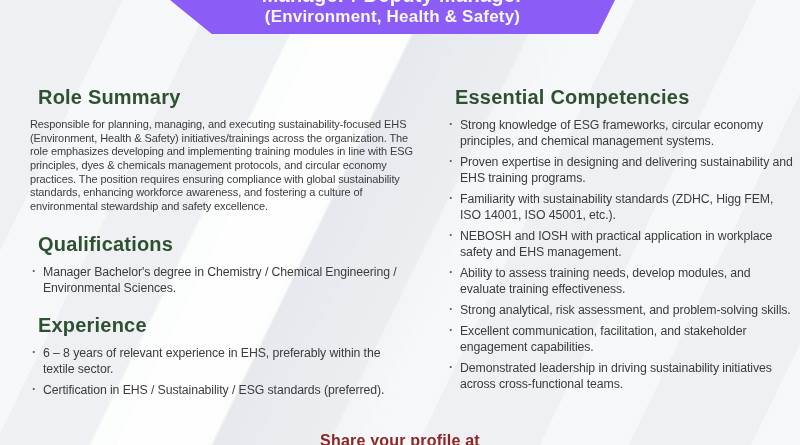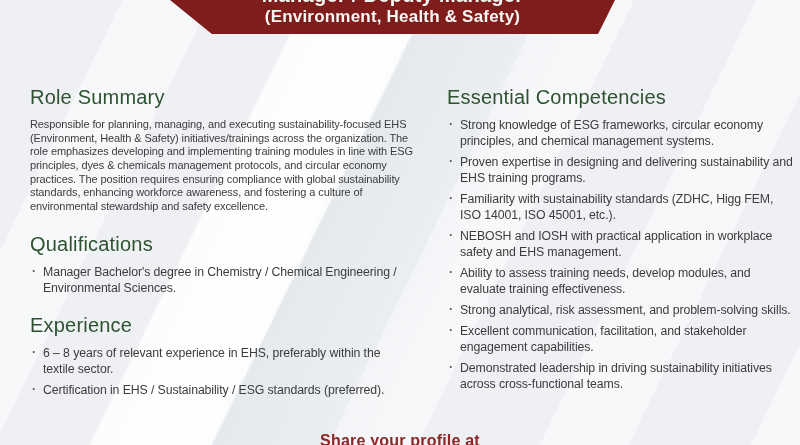--- a/index.html
+++ b/index.html
@@ -10,43 +10,43 @@
     background-color:#eef0f3;
     background-image:
       linear-gradient(116deg, rgba(255,255,255,0) 30%, rgba(255,255,255,.85) 30.3%, rgba(255,255,255,.85) 42%, rgba(219,224,229,.45) 42.3%, rgba(255,255,255,0) 58%),
       repeating-linear-gradient(116deg, rgba(255,255,255,0) 0 110px, rgba(255,255,255,.5) 110px 190px);
     color:#3c3c3c;
   }
 
   
   .banner {
     position:absolute; left:170px; top:0; width:445px; height:34px;
-    background:#7f1d1d;
+    background:#8b5cf6;
     clip-path:polygon(0 0, 100% 0, 96.2% 100%, 9.4% 100%);
   }
   .banner .line1 {
     position:absolute; top:-16px; left:0; width:100%;
     text-align:center; color:#f4f7f3;
     font-size:20px; font-weight:700; letter-spacing:.3px;
     white-space:nowrap;
   }
   .banner .line2 {
     position:absolute; top:7px; left:0; width:100%;
     text-align:center; color:#f4f7f3;
     font-size:17px; font-weight:600; letter-spacing:.2px;
     white-space:nowrap;
   }
 
   
   .col-left  { position:absolute; left:30px;  top:86px; width:384px; }
   .col-right { position:absolute; left:447px; top:86px; width:348px; }
 
   h2.section-heading {
-    color:#2e5231; font-size:20px; font-weight:400; letter-spacing:.2px;
-    margin:0 0 9px 0;
+    color:#2e5231; font-size:20px; font-weight:700; letter-spacing:.2px;
+    margin:0 0 9px 8px;
   }
   .col-left h2.mt { margin-top:20px; }
   .col-left h2.mt2 { margin-top:17px; }
 
   p.body-text {
     font-size:11px; line-height:1.24; color:#3c3c3c;
     letter-spacing:-0.1px;
   }
 
   ul.bullets { list-style:none; }

